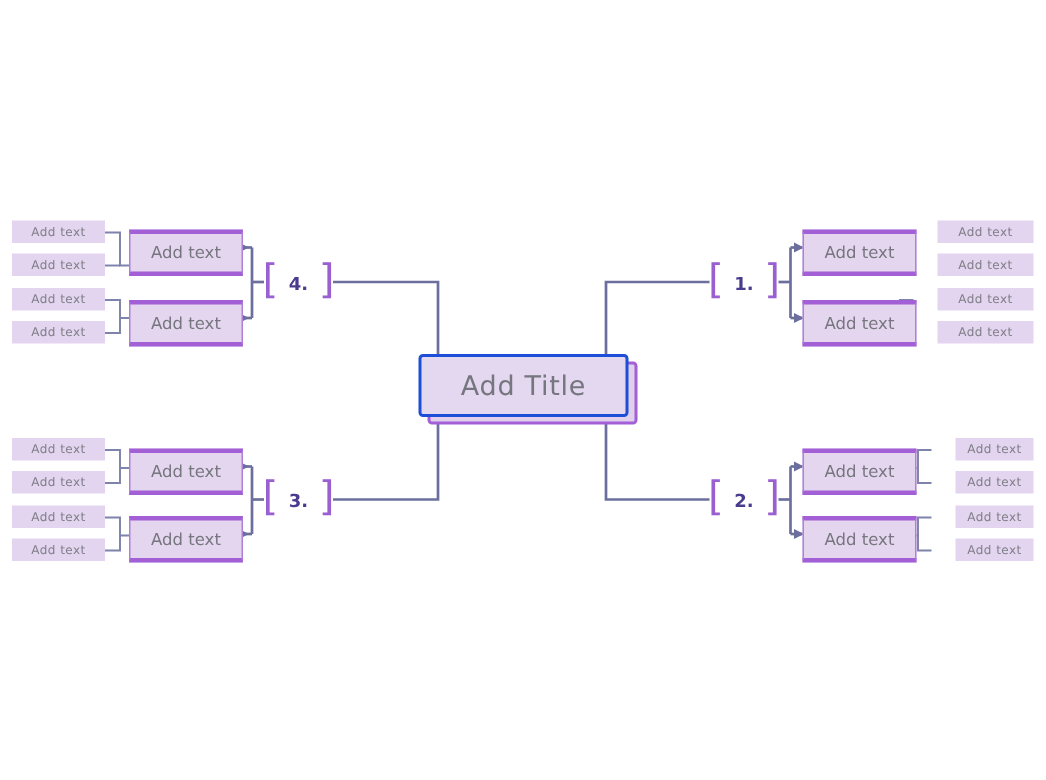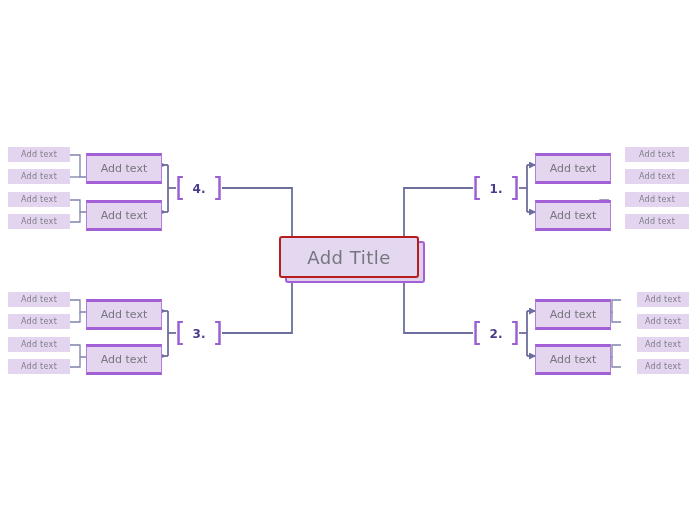--- a/index.html
+++ b/index.html
@@ -63,21 +63,21 @@
     position:absolute;
     left:285px;top:241px;width:136px;height:38px;
     background:#e0d0ec;
     border:2px solid #a35fd7;
     border-radius:3px;
   }
   #title-box{
     position:absolute;
     left:279px;top:236px;width:136px;height:38px;
     background:#e4d7f0;
-    border:2px solid #b91c1c;
+    border:2px solid #1d4ed8;
     border-radius:3px;
     display:flex;align-items:center;justify-content:center;
     font-size:18px;color:#76767f;
     letter-spacing:.5px;
   }
 </style>
 </head>
 <body>
 
 <div id="canvas">

